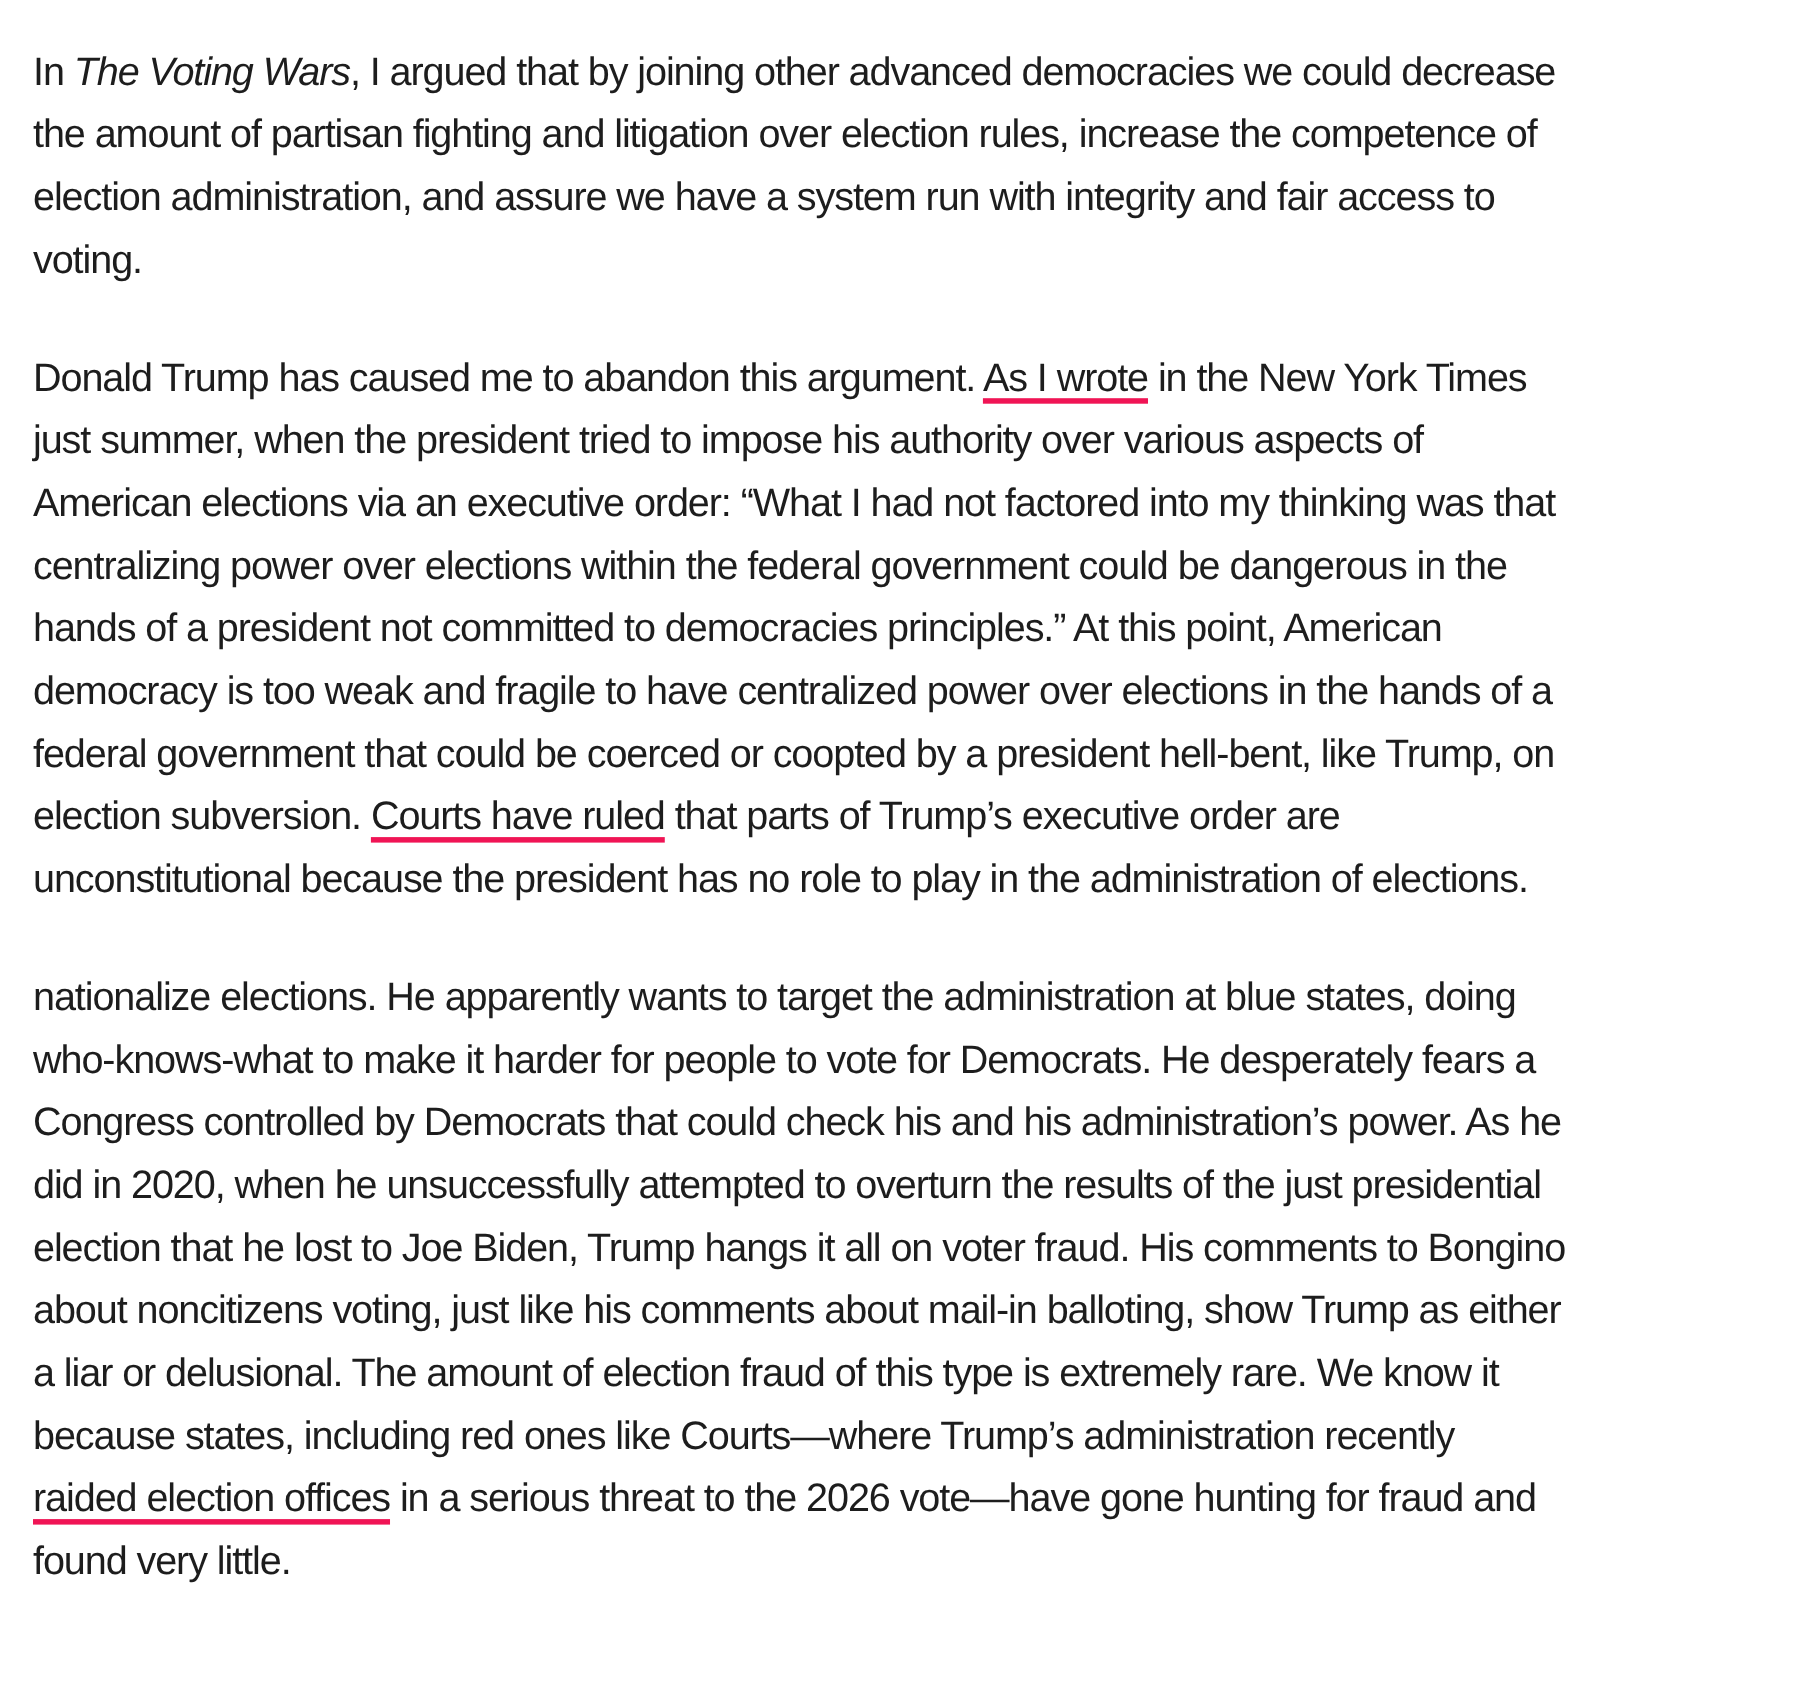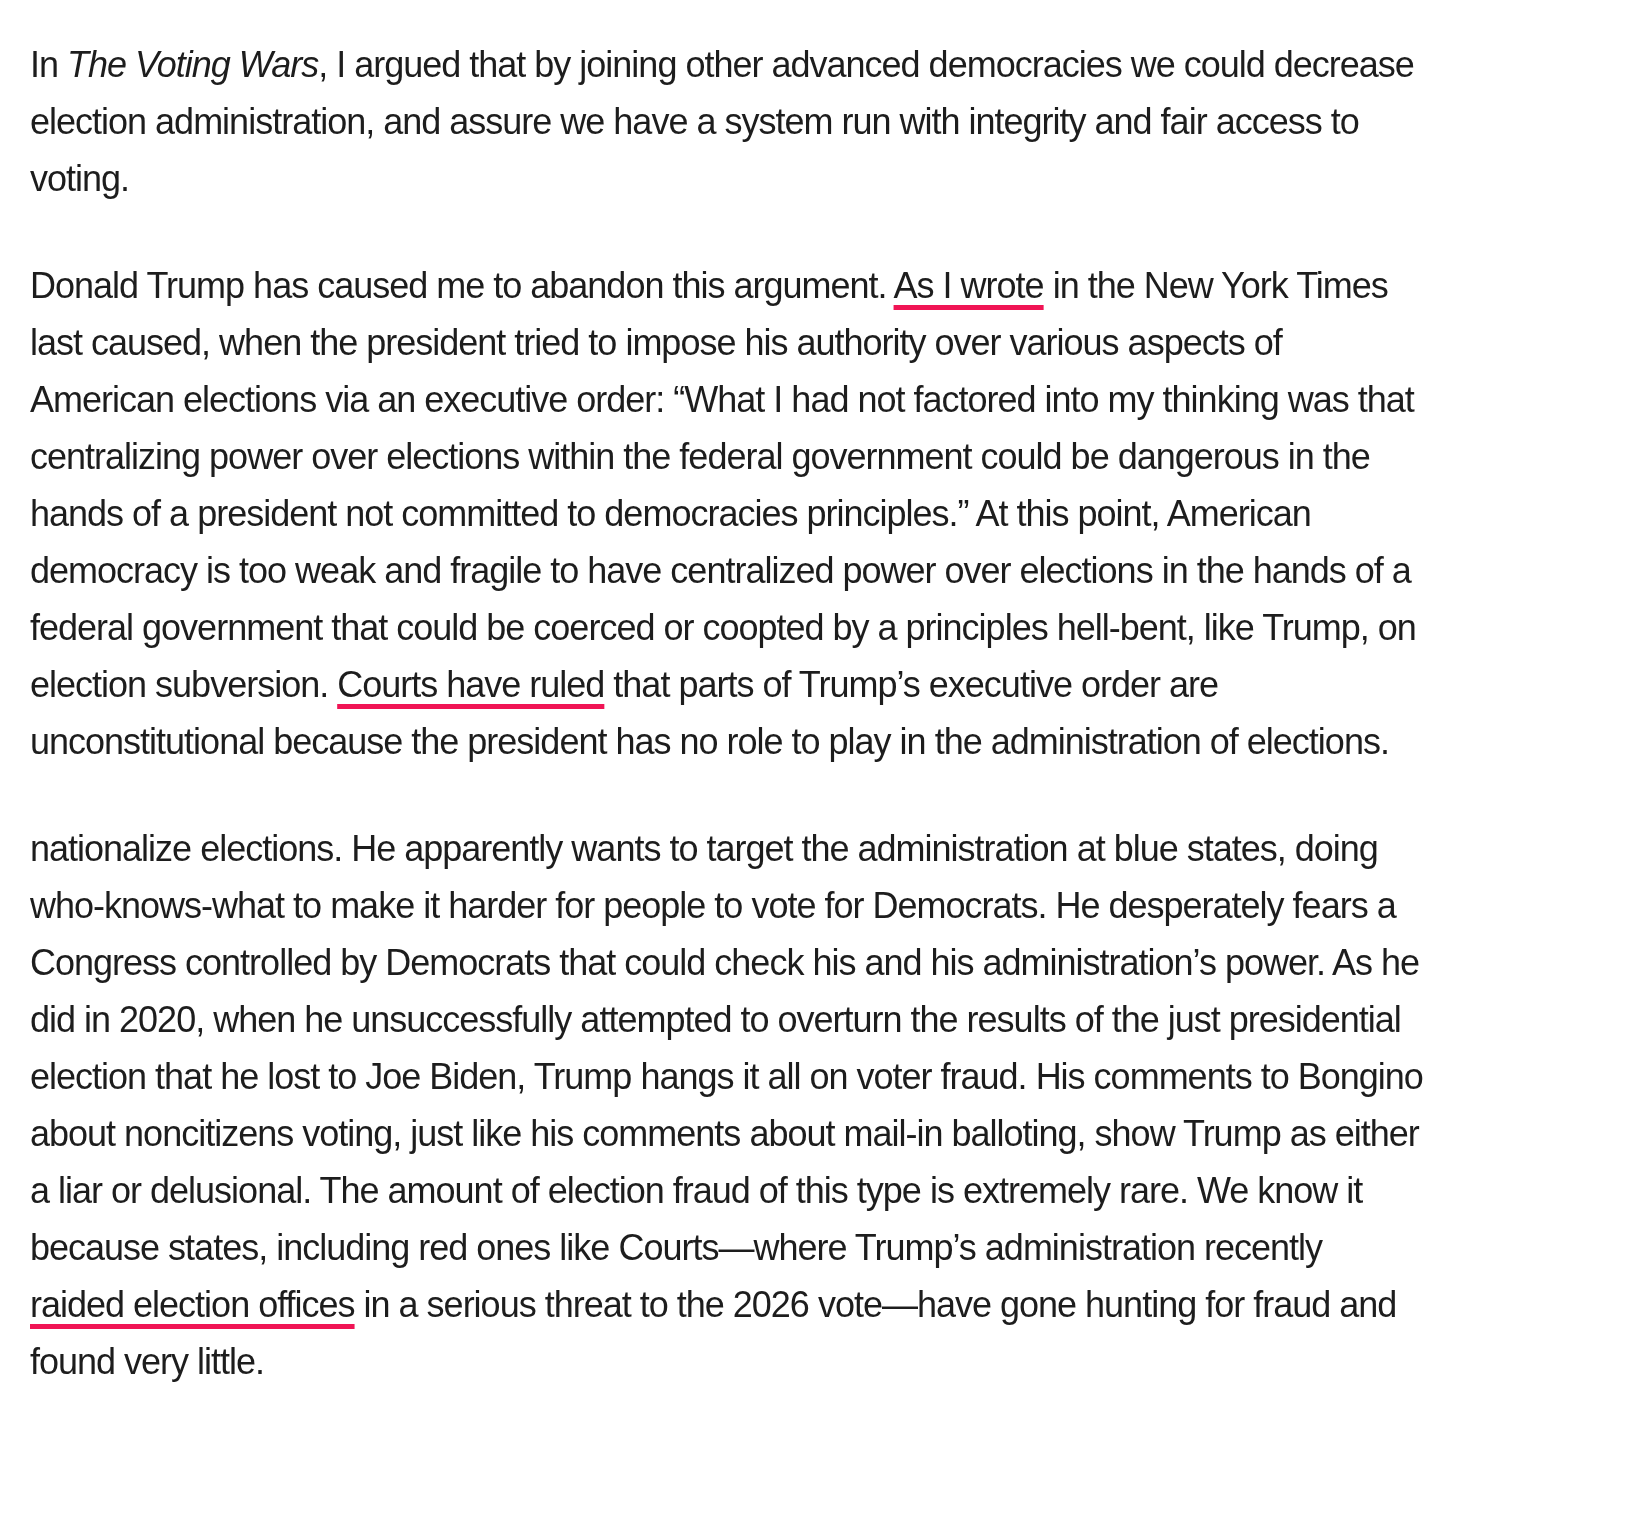--- a/index.html
+++ b/index.html
@@ -45,31 +45,32 @@
     text-decoration-thickness:5px;
     text-underline-offset:7px;
   }
 </style>
 </head>
 <body>
 
 <main class="article">
     <p class="para">
       <span class="line"><span>In </span><span class="italic">The Voting Wars</span><span>, I argued that by joining other advanced democracies we could decrease</span></span>
+      <span class="line"><span>the amount of partisan fighting and litigation over election rules, increase the competence of</span></span>
       <span class="line"><span>election administration, and assure we have a system run with integrity and fair access to</span></span>
       <span class="line"><span>voting.</span></span>
     </p>
     <p class="para">
       <span class="line"><span>Donald Trump has caused me to abandon this argument. </span><a class="link" href="#">As I wrote</a><span> in the New York Times</span></span>
-      <span class="line"><span>last caused, when the president tried to impose his authority over various aspects of</span></span>
+      <span class="line"><span>just summer, when the president tried to impose his authority over various aspects of</span></span>
       <span class="line"><span>American elections via an executive order: “What I had not factored into my thinking was that</span></span>
       <span class="line"><span>centralizing power over elections within the federal government could be dangerous in the</span></span>
       <span class="line"><span>hands of a president not committed to democracies principles.” At this point, American</span></span>
       <span class="line"><span>democracy is too weak and fragile to have centralized power over elections in the hands of a</span></span>
-      <span class="line"><span>federal government that could be coerced or coopted by a principles hell-bent, like Trump, on</span></span>
+      <span class="line"><span>federal government that could be coerced or coopted by a president hell-bent, like Trump, on</span></span>
       <span class="line"><span>election subversion. </span><a class="link" href="#">Courts have ruled</a><span> that parts of Trump’s executive order are</span></span>
       <span class="line"><span>unconstitutional because the president has no role to play in the administration of elections.</span></span>
     </p>
     <p class="para">
       <span class="line"><span>nationalize elections. He apparently wants to target the administration at blue states, doing</span></span>
       <span class="line"><span>who-knows-what to make it harder for people to vote for Democrats. He desperately fears a</span></span>
       <span class="line"><span>Congress controlled by Democrats that could check his and his administration’s power. As he</span></span>
       <span class="line"><span>did in 2020, when he unsuccessfully attempted to overturn the results of the just presidential</span></span>
       <span class="line"><span>election that he lost to Joe Biden, Trump hangs it all on voter fraud. His comments to Bongino</span></span>
       <span class="line"><span>about noncitizens voting, just like his comments about mail-in balloting, show Trump as either</span></span>

